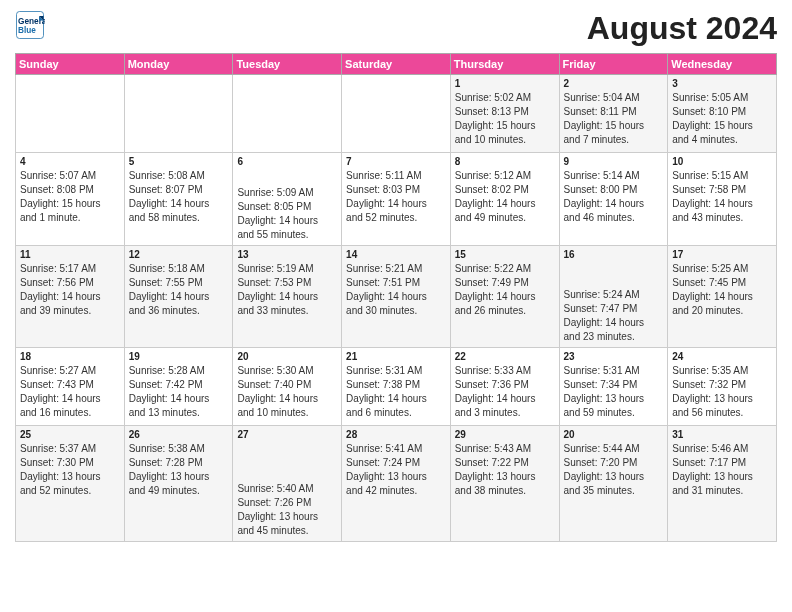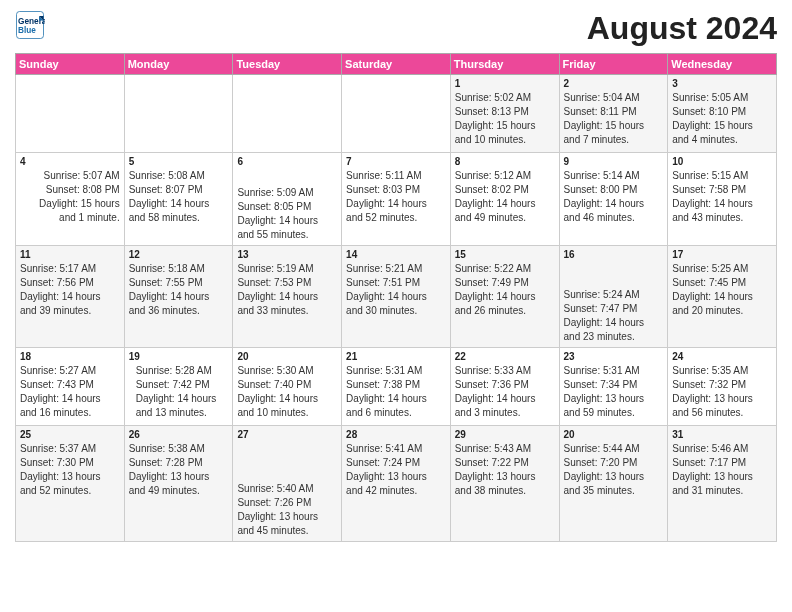--- a/index.html
+++ b/index.html
@@ -140,21 +140,21 @@
             <div class="day-number">3</div>
             <div class="day-info" style="white-space: pre-line;">Sunrise: 5:05 AM
 Sunset: 8:10 PM
 Daylight: 15 hours
 and 4 minutes.</div>
           </td>
         </tr>
         <tr>
           <td>
             <div class="day-number">4</div>
-            <div class="day-info" style="white-space: pre-line; text-align: right;">Sunrise: 5:07 AM
+            <div class="day-info" style="white-space: pre-line;">Sunrise: 5:07 AM
 Sunset: 8:08 PM
 Daylight: 15 hours
 and 1 minute.</div>
           </td>
           <td>
             <div class="day-number">5</div>
             <div class="day-info" style="white-space: pre-line;">Sunrise: 5:08 AM
 Sunset: 8:07 PM
 Daylight: 14 hours
 and 58 minutes.</div>
@@ -249,21 +249,21 @@
         <tr>
           <td>
             <div class="day-number">18</div>
             <div class="day-info" style="white-space: pre-line;">Sunrise: 5:27 AM
 Sunset: 7:43 PM
 Daylight: 14 hours
 and 16 minutes.</div>
           </td>
           <td>
             <div class="day-number">19</div>
-            <div class="day-info" style="white-space: pre-line; margin-left: 7px;">Sunrise: 5:28 AM
+            <div class="day-info" style="white-space: pre-line;">Sunrise: 5:28 AM
 Sunset: 7:42 PM
 Daylight: 14 hours
 and 13 minutes.</div>
           </td>
           <td>
             <div class="day-number">20</div>
             <div class="day-info" style="white-space: pre-line;">Sunrise: 5:30 AM
 Sunset: 7:40 PM
 Daylight: 14 hours
 and 10 minutes.</div>

